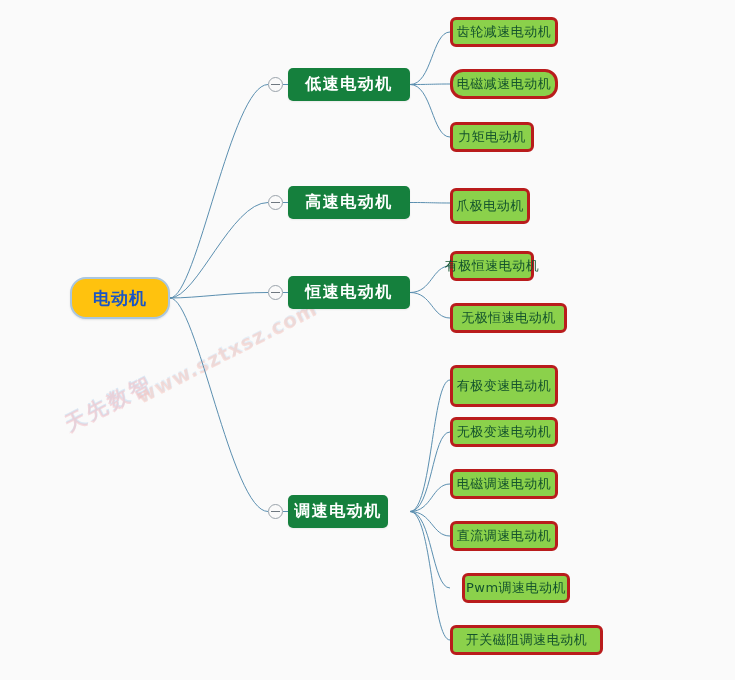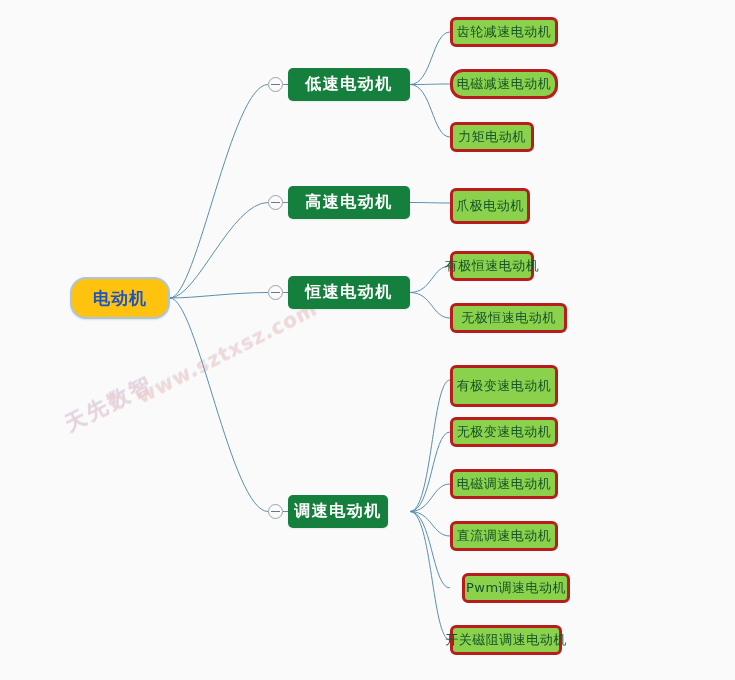--- a/index.html
+++ b/index.html
@@ -182,16 +182,16 @@
       <div class="collapse-toggle" style="left: 268px; top: 285px;"></div>
       <div class="node node-l3" style="left: 450px; top: 251px; width: 84px; height: 30px;">有极恒速电动机</div>
       <div class="node node-l3" style="left: 450px; top: 303px; width: 117px; height: 30px;">无极恒速电动机</div>
       <div class="node node-l2" style="left: 288px; top: 495px; width: 100px; height: 33px;">调速电动机</div>
       <div class="collapse-toggle" style="left: 268px; top: 504px;"></div>
       <div class="node node-l3" style="left: 450px; top: 365px; width: 108px; height: 42px;">有极变速电动机</div>
       <div class="node node-l3" style="left: 450px; top: 417px; width: 108px; height: 30px;">无极变速电动机</div>
       <div class="node node-l3" style="left: 450px; top: 469px; width: 108px; height: 30px;">电磁调速电动机</div>
       <div class="node node-l3" style="left: 450px; top: 521px; width: 108px; height: 30px;">直流调速电动机</div>
       <div class="node node-l3" style="left: 450px; top: 573px; width: 108px; height: 30px; margin-left: 12px;">Pwm调速电动机</div>
-      <div class="node node-l3" style="left: 450px; top: 625px; width: 112px; height: 30px;">开关磁阻调速电动机</div>
+      <div class="node node-l3" style="left: 450px; top: 625px; width: 153px; height: 30px;">开关磁阻调速电动机</div>
     </div>
 
 </div>
 
 </body></html>

